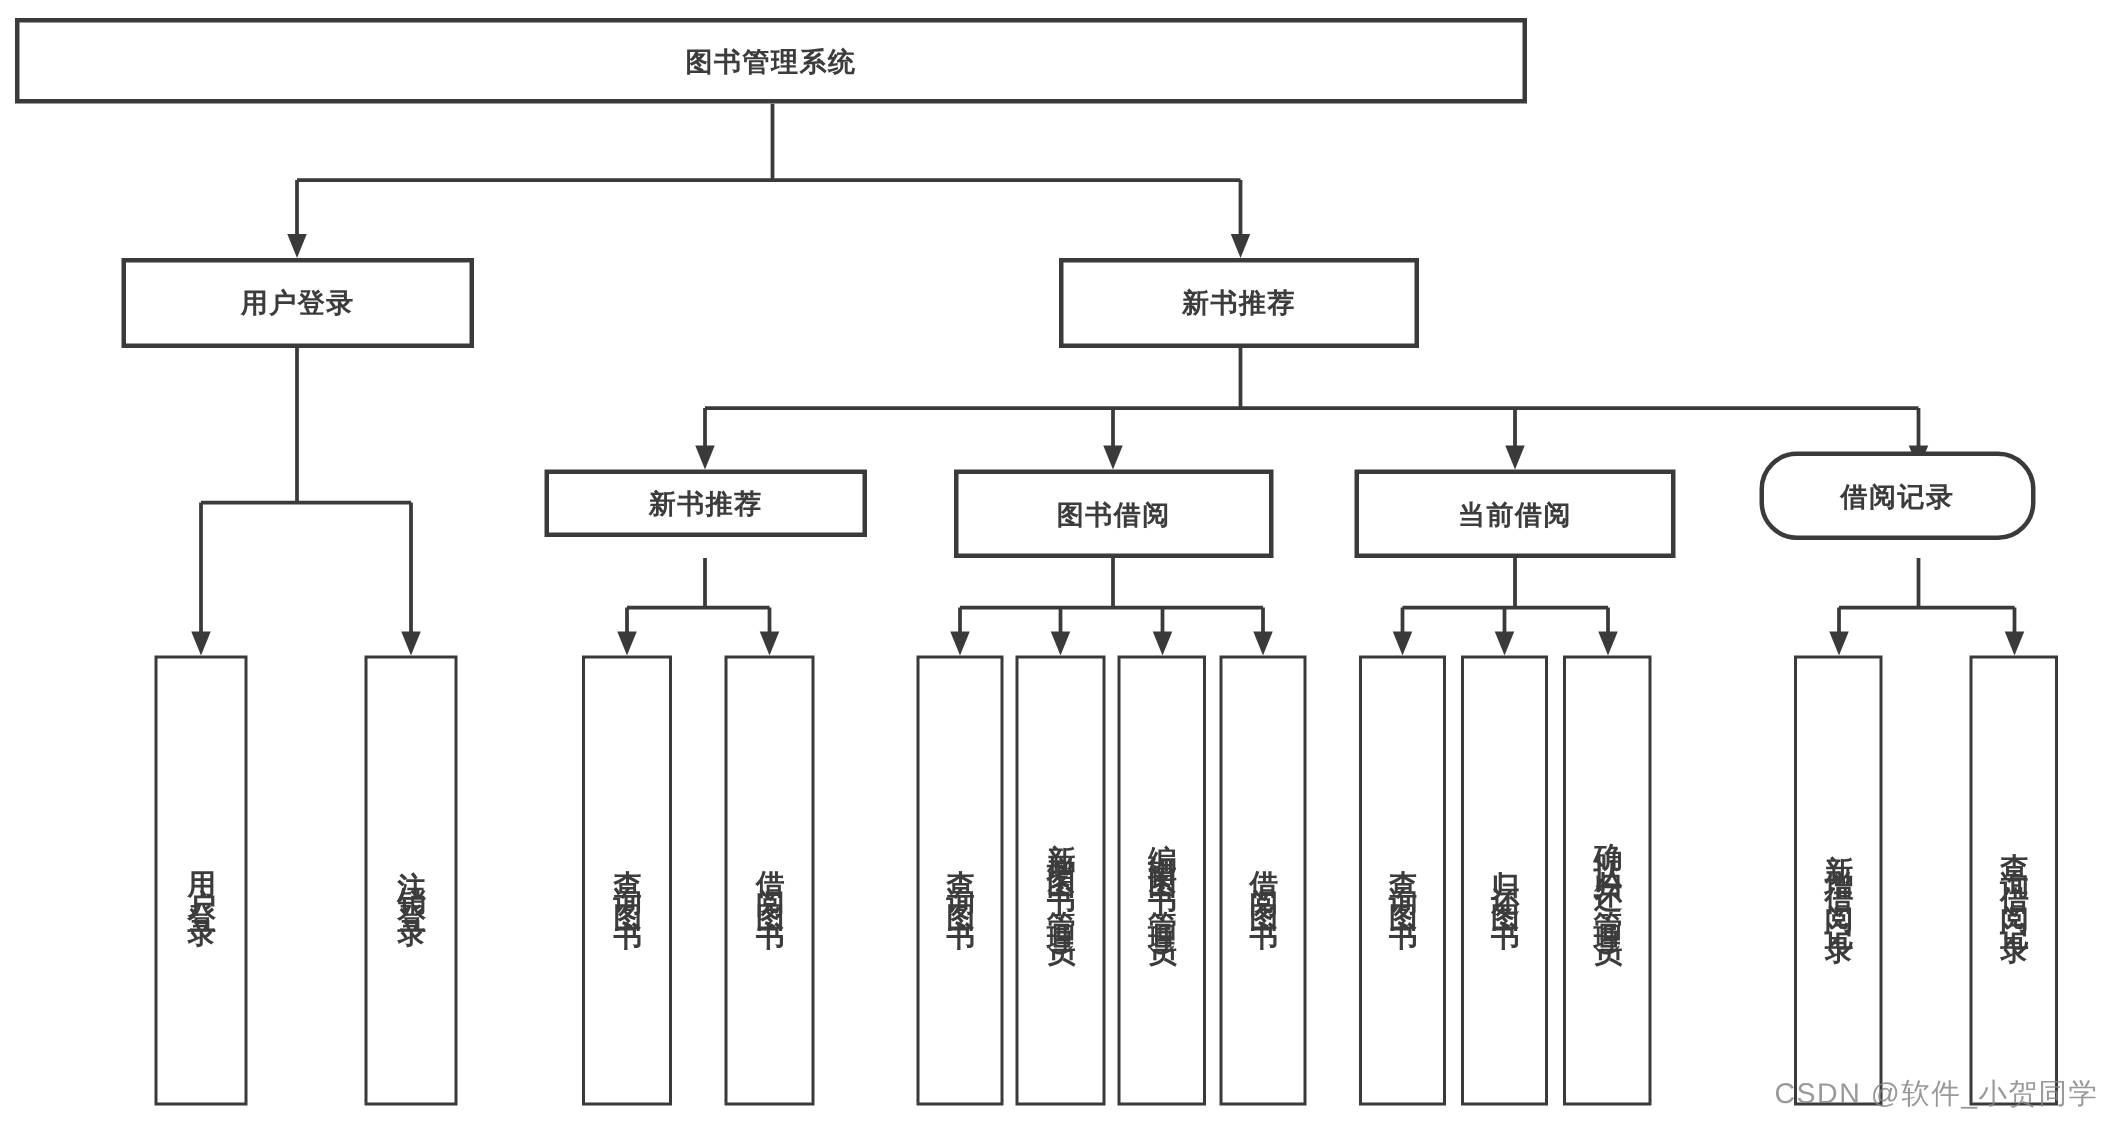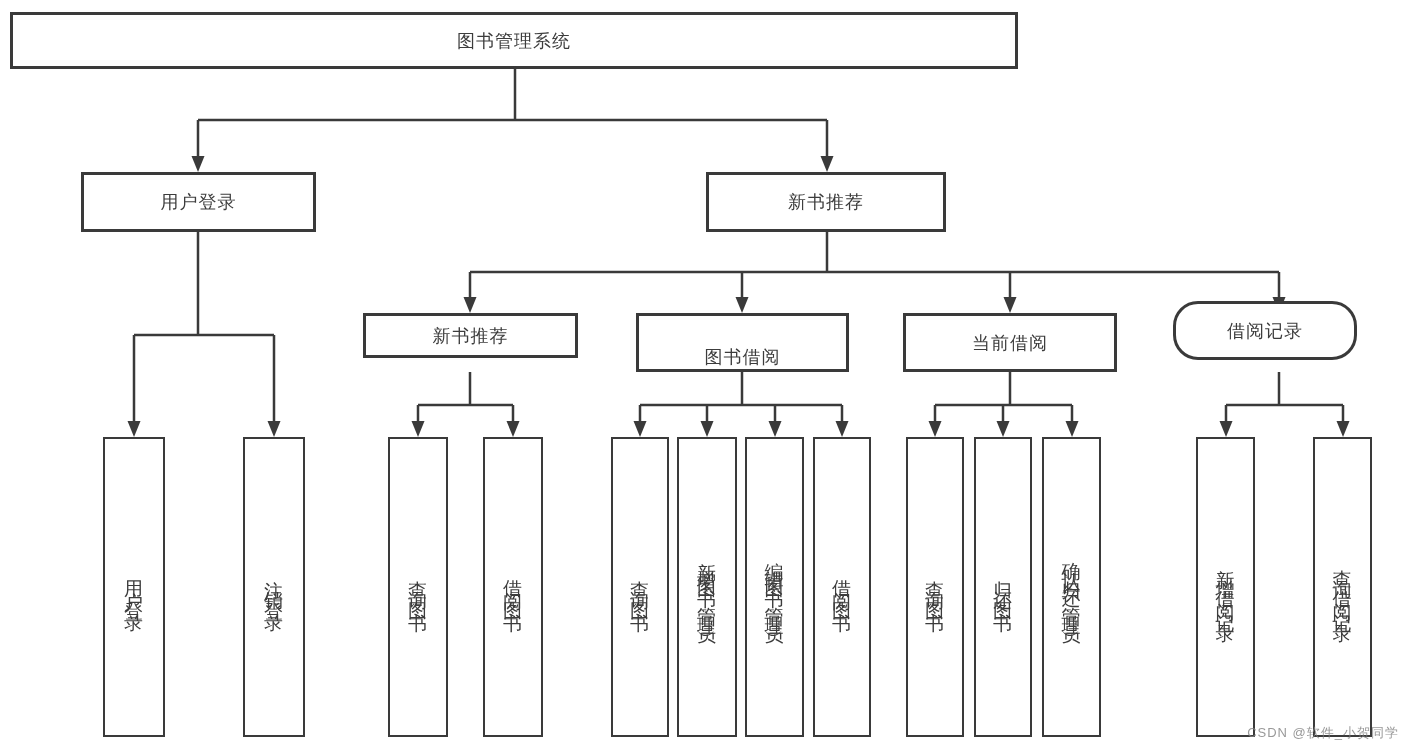--- a/index.html
+++ b/index.html
@@ -17,34 +17,35 @@
   .node {
     position:absolute;
     box-sizing:border-box;
     border:3px solid #3a3a3a;
     background:#ffffff;
     display:flex; align-items:center; justify-content:center;
     color:#3c3c3c;
     font-size:18px;
     letter-spacing:1px;
     z-index:2;
+    font-weight:bold;
   }
   .node.leaf { border-width:2px; }
   .leaf-label {
     writing-mode:vertical-lr;
     text-orientation:mixed;
     font-size:19px;
     line-height:1;
     letter-spacing:11px;
     white-space:nowrap;
   }
   .watermark {
     position:absolute;
     right:6px; bottom:5px;
-    font-size:13px;
+    font-size:19px;
     color:rgba(130,130,130,0.82);
     letter-spacing:1px;
     z-index:3;
     text-align:right;
   }
 </style>
 </head>
 <body>
 
 <div class="canvas">
@@ -88,21 +89,21 @@
   <div class="node" style="left:81px; top:172px; width:235px; height:60px;">
     <span>用户登录</span>
   </div>
   <div class="node" style="left:706px; top:172px; width:240px; height:60px;">
     <span>新书推荐</span>
   </div>
 
   <div class="node" style="left:363px; top:313px; width:215px; height:45px;">
     <span>新书推荐</span>
   </div>
-  <div class="node" style="left:636px; top:313px; width:213px; height:59px;align-items:flex-end;">
+  <div class="node" style="left:636px; top:313px; width:213px; height:59px;">
     <span>图书借阅</span>
   </div>
   <div class="node" style="left:903px; top:313px; width:214px; height:59px;text-align:center;">
     <span>当前借阅</span>
   </div>
   <div class="node" style="left:1173px; top:301px; width:184px; height:59px;border-radius:25px;">
     <span>借阅记录</span>
   </div>
 
   <div class="node leaf" style="left:103px; top:437px; width:62px; height:300px;">

